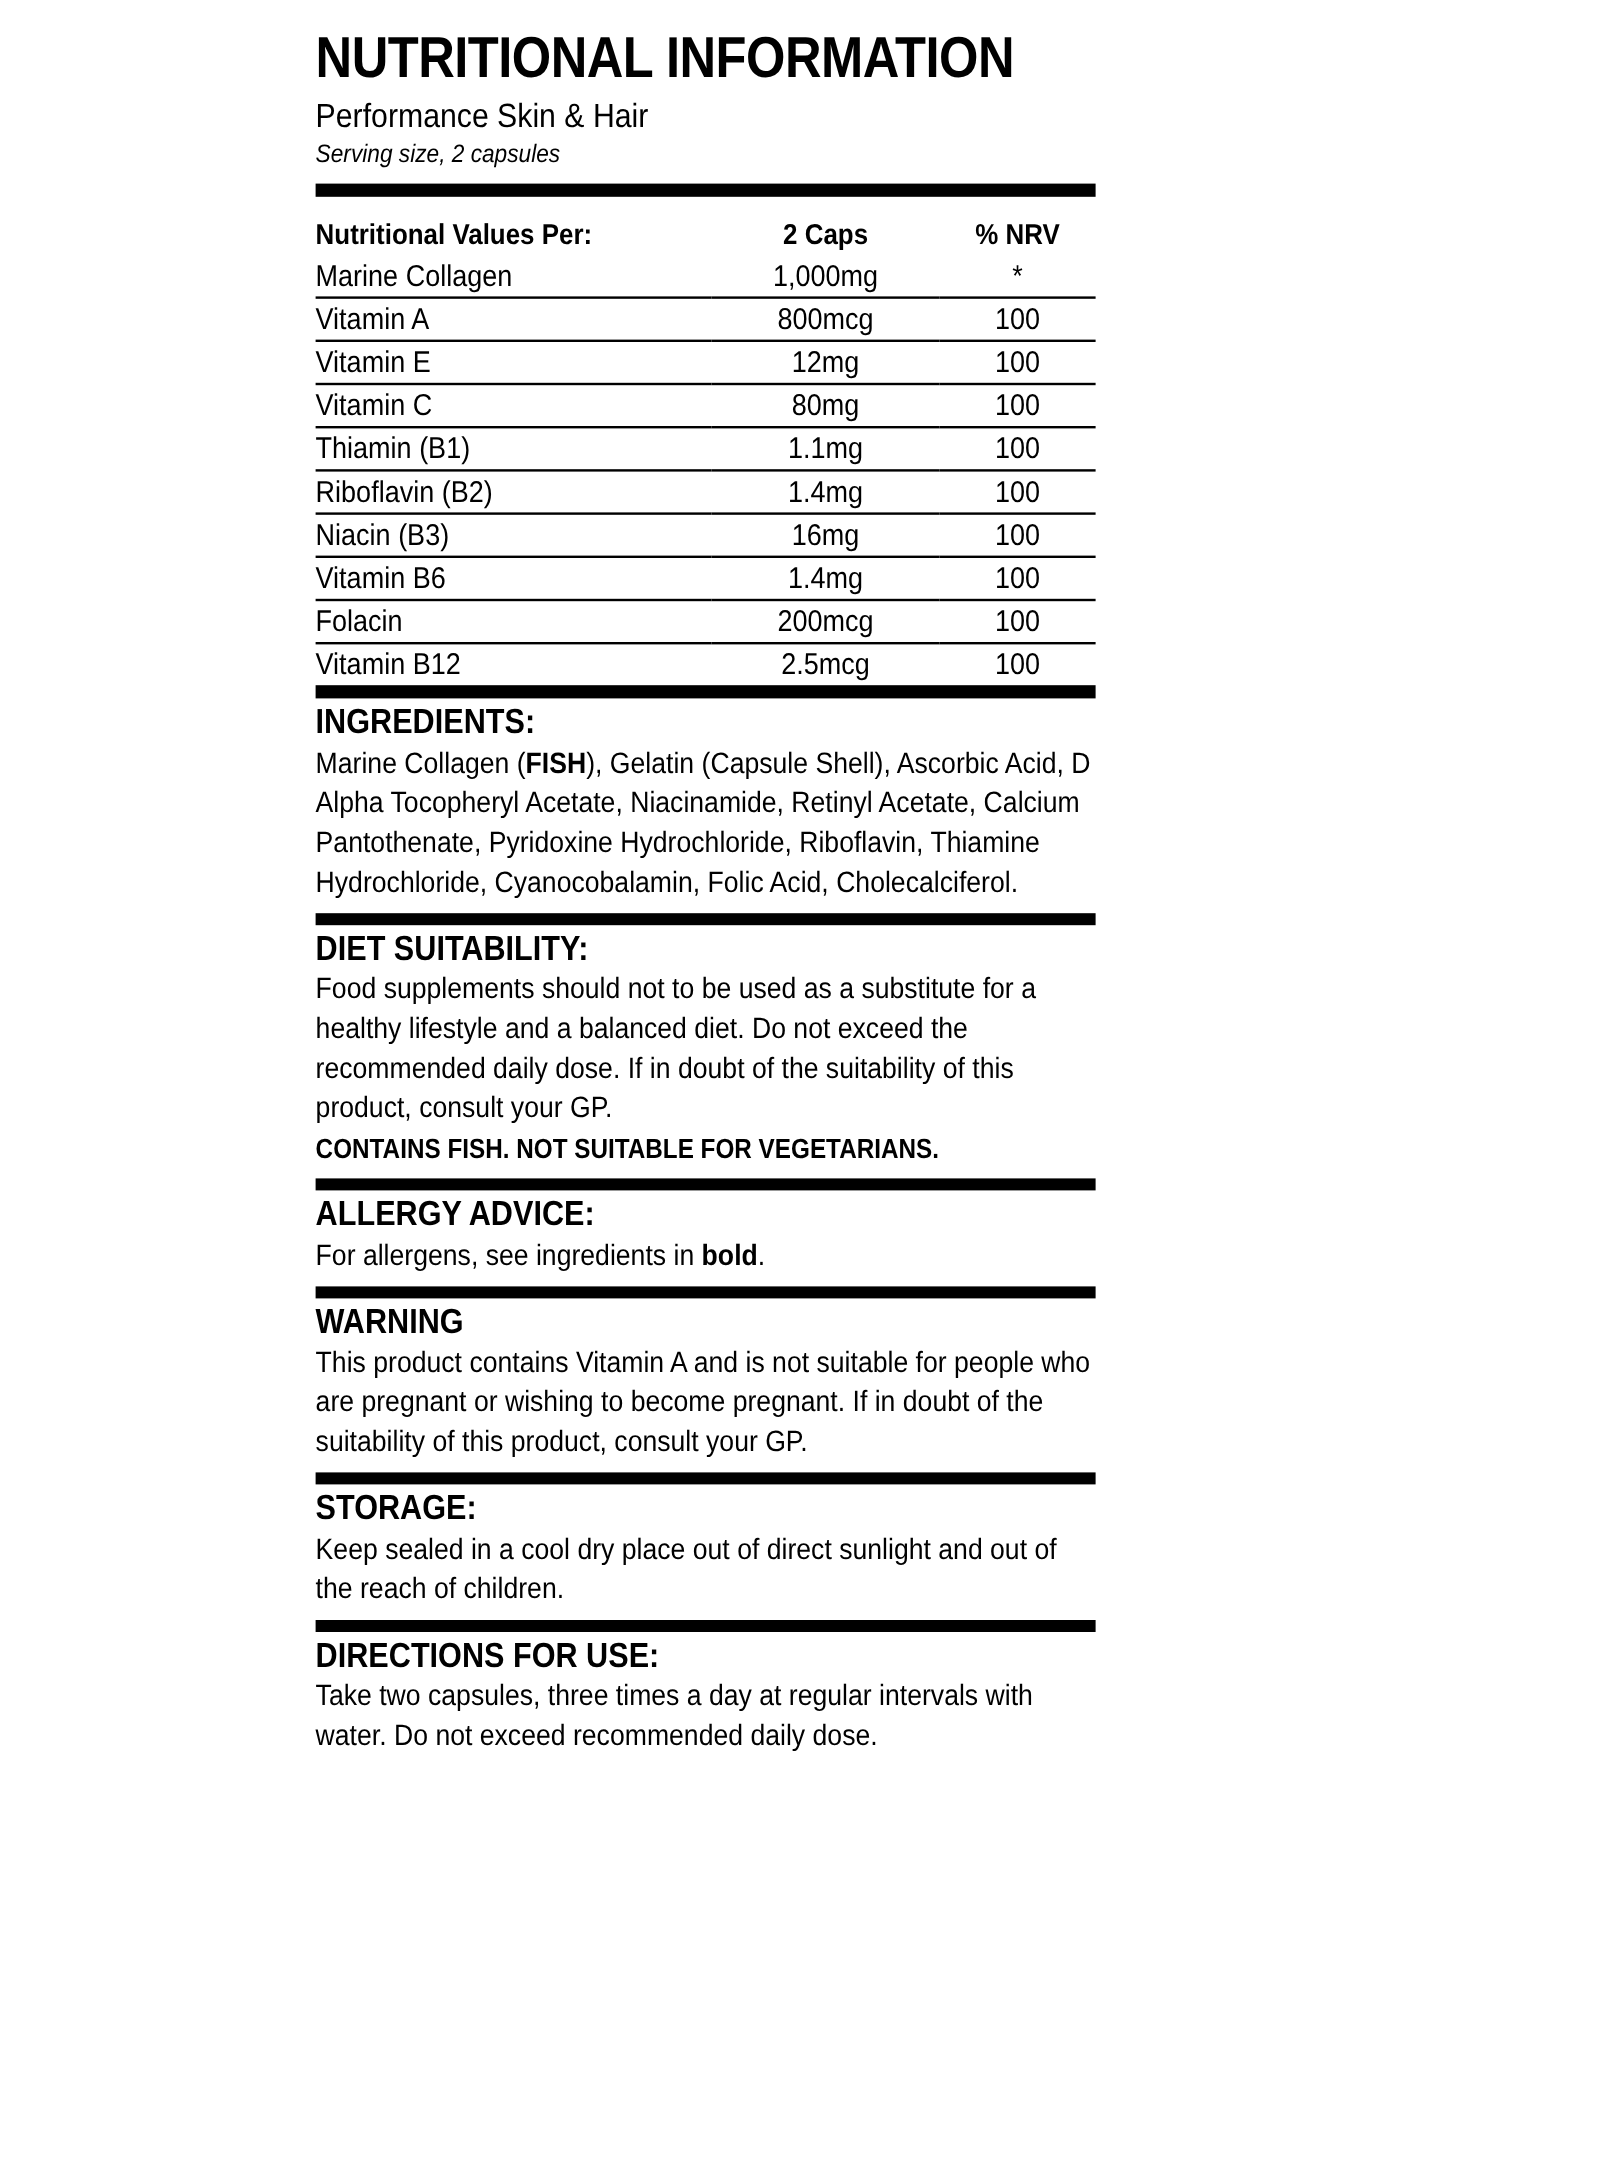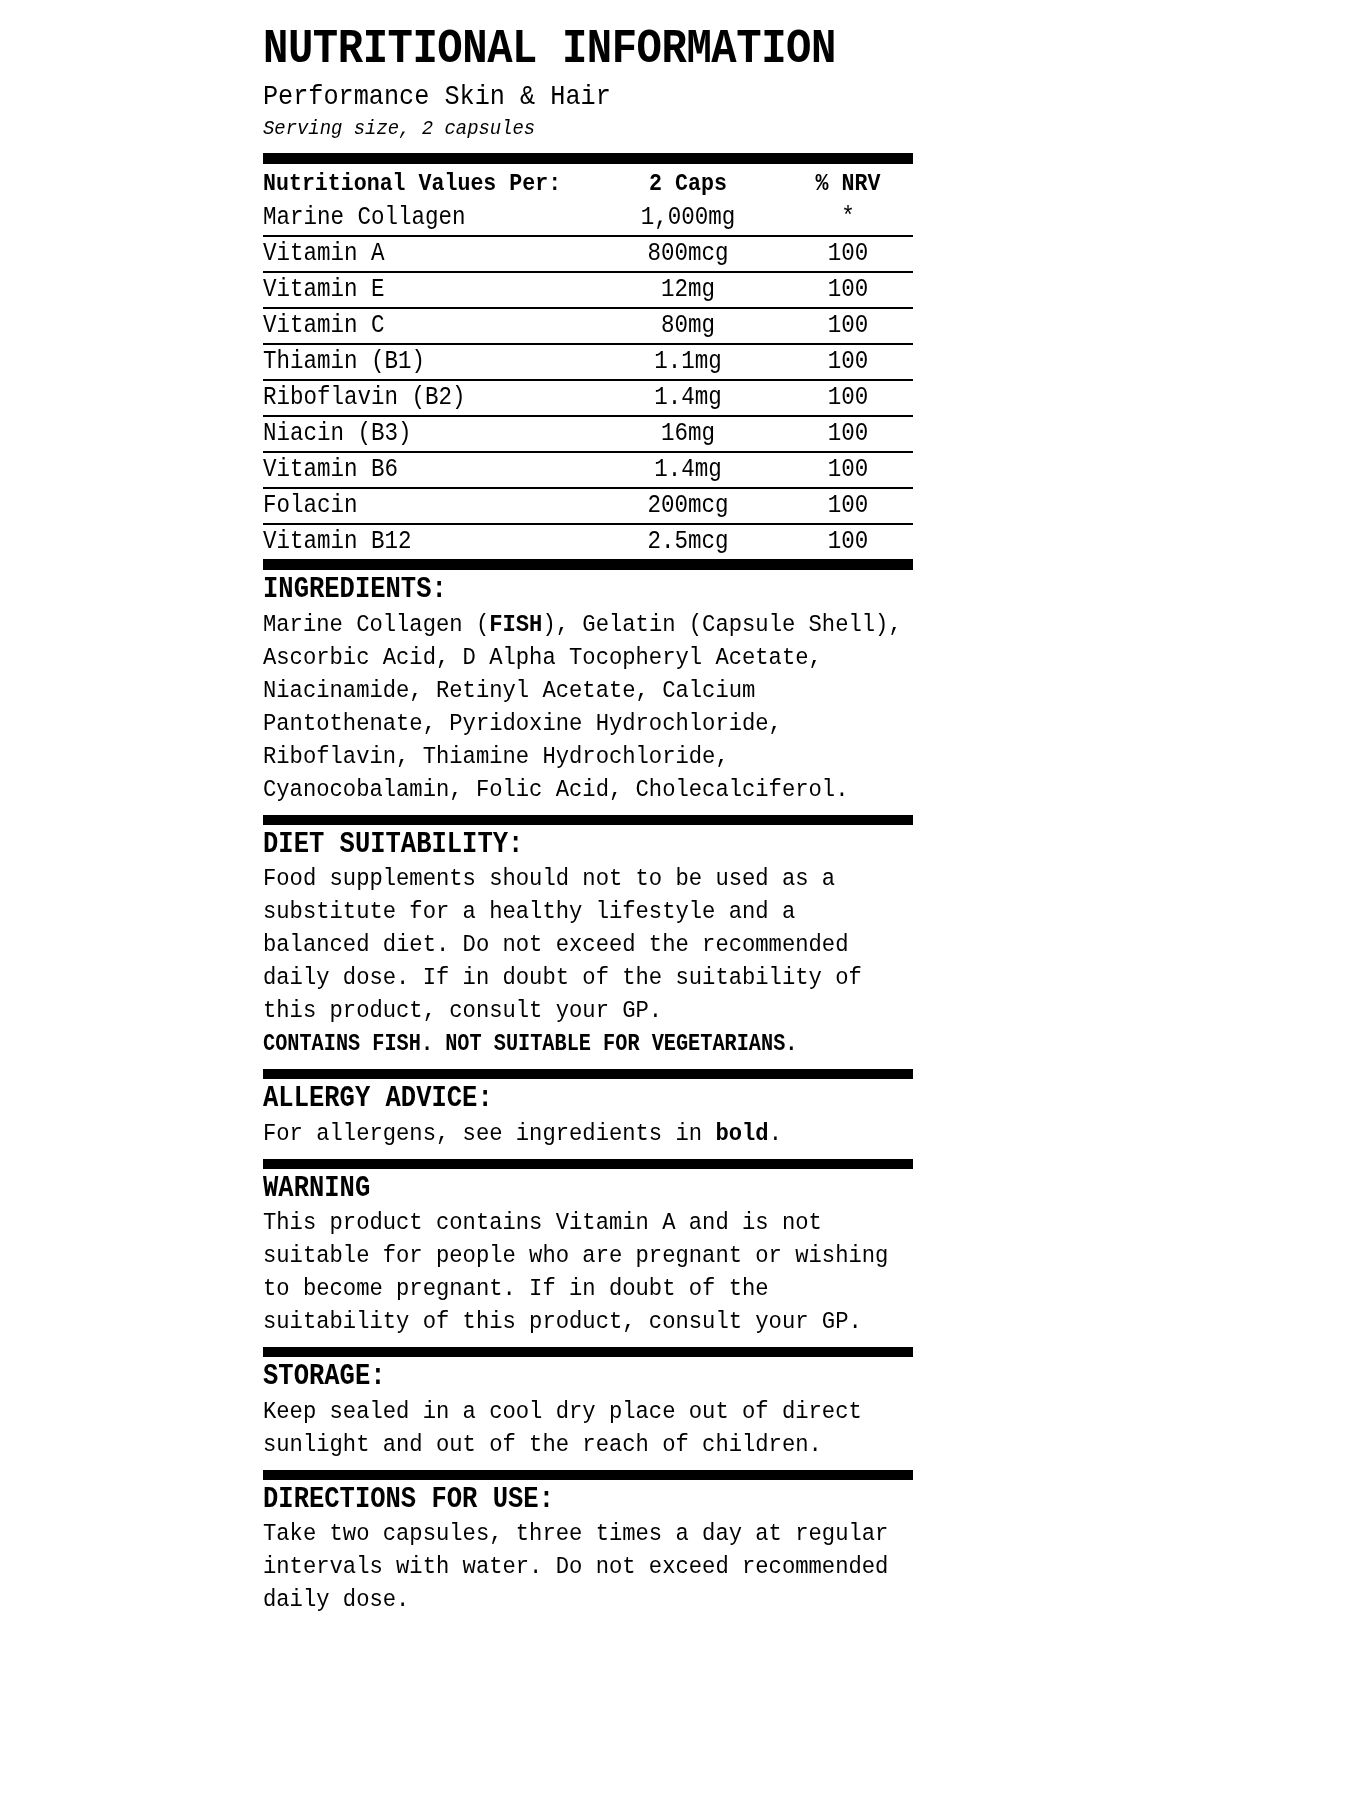--- a/index.html
+++ b/index.html
@@ -4,21 +4,21 @@
 <style>
   * { margin:0; padding:0; box-sizing:border-box; }
   html,body { background:#ffffff; }
   body {
     width:1350px; height:1800px;
     font-family:"Liberation Sans","DejaVu Sans",sans-serif;
     color:#000000;
     overflow:hidden;
   }
   .page { position:relative; width:1350px; height:1800px; padding:24px 0 0 0; }
-  .wrap { width:650px; margin-left:263px;font-family:Liberation Mono, monospace; }
+  .wrap { width:650px; margin-left:263px; }
 
   .title {
     font-size:48px; font-weight:bold; letter-spacing:-0.5px;
     line-height:1.06; white-space:nowrap;
     transform:scaleX(0.88); transform-origin:left center;
     margin-bottom:6px;
   }
   .subtitle {
     font-size:28px; font-weight:400; line-height:1.15;
     transform:scaleX(0.90); transform-origin:left center;
@@ -39,21 +39,21 @@
   .c-val  { width:190px; text-align:center;margin-top:34px; }
   .c-nrv  { width:130px; text-align:center; }
 
   .celltxt {
     display:block; font-size:25px; line-height:34px;
     transform:scaleX(0.90); white-space:nowrap;
   }
   .c-name .celltxt { transform-origin:left center; }
   .c-val .celltxt, .c-nrv .celltxt { transform-origin:center center; }
   tr.hdr .celltxt { font-weight:bold; font-size:24px; }
-  tr.hdr td { padding-top:3px; }
+  tr.hdr td { padding-top:15px; }
   tr.rule td { border-top:2.5px solid #000; }
 
   .sec-head {
     font-size:29px; font-weight:bold; line-height:1.12;
     transform:scaleX(0.88); transform-origin:left center;
     white-space:nowrap; margin-bottom:1px;
   }
   .body-txt {
     font-size:24.5px; font-weight:400; line-height:33px;
     transform:scaleX(0.905); transform-origin:left center;

